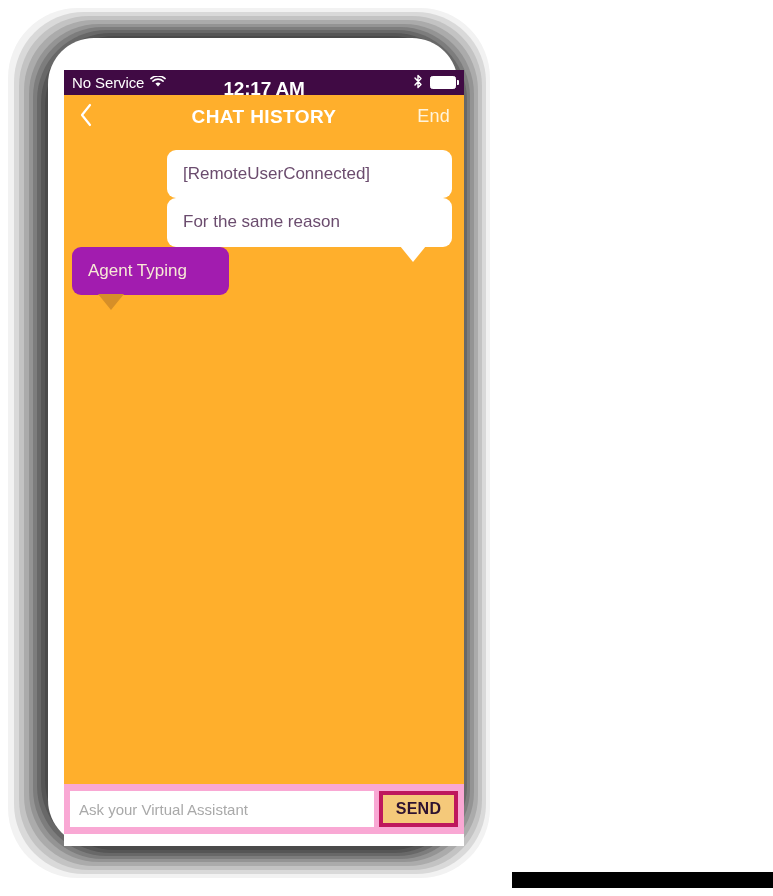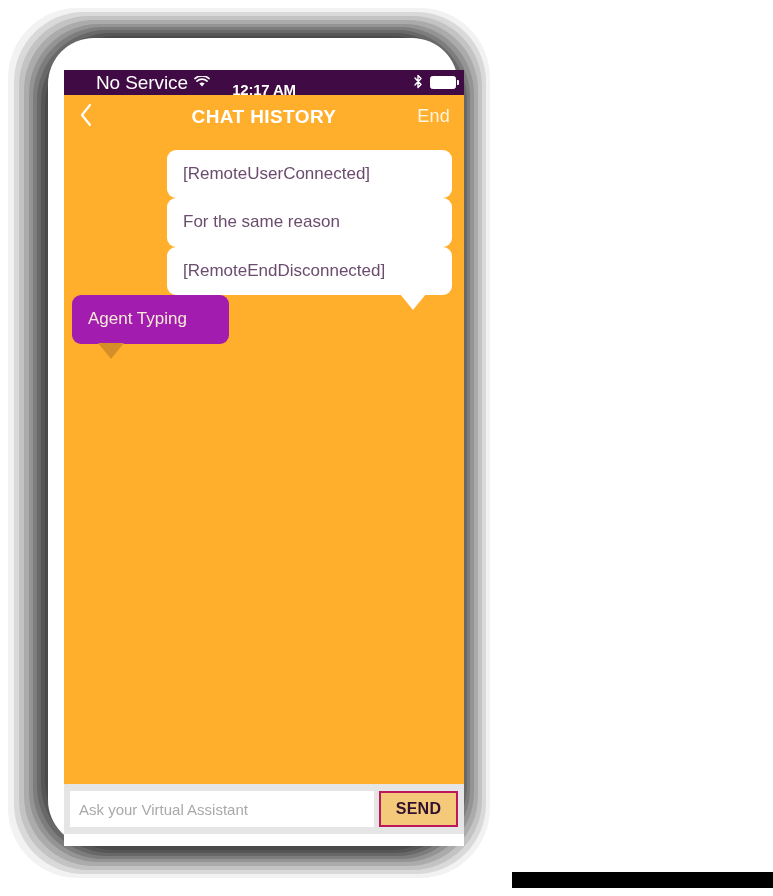--- a/index.html
+++ b/index.html
@@ -82,29 +82,28 @@
     color: #ffffff;
     font-size: 14.5px;
     position: relative;
   }
   .sb-left {
     display: flex;
     align-items: center;
     gap: 6px;
   }
   .sb-carrier {
-    font-size: 19px;
+    font-size: 15px;
     letter-spacing: -0.1px;
-    margin-left: 24px;
   }
   .sb-center {
     position: absolute;
     left: 0; right: 0;
     text-align: center;
-    font-size: 15px;
+    font-size: 19px;
     font-weight: bold;
     letter-spacing: -0.2px;
     pointer-events: none;
     margin-top: 13px;
   }
   .sb-right {
     margin-left: auto;
     display: flex;
     align-items: center;
     gap: 7px;
@@ -241,21 +240,21 @@
     border-top: 16px solid #d68f28;
   }
 
   
   #composer {
     position: absolute;
     left: 64px;
     top: 784px;
     width: 400px;
     height: 50px;
-    background: #e5e5e5;
+    background: #f9a8d4;
     display: flex;
     align-items: center;
     padding: 0 6px;
     box-sizing: border-box;
     gap: 5px;
   }
   #chat-input {
     flex: 1;
     height: 36px;
     background: #ffffff;
@@ -267,21 +266,21 @@
     font-family: "Liberation Sans", sans-serif;
     box-sizing: border-box;
   }
   #chat-input::placeholder {
     color: #a9a9a9;
   }
   #send-button {
     width: 79px;
     height: 36px;
     background: #f5c97a;
-    border: 2px solid #be185d;
+    border: 4px solid #be185d;
     color: #2e1230;
     font-size: 16px;
     font-weight: bold;
     letter-spacing: 0.3px;
     cursor: pointer;
     font-family: "Liberation Sans", sans-serif;
     box-sizing: border-box;
   }
 
   
@@ -357,25 +356,20 @@
     </div>
 
 
     <div class="msg-row right">
       <div class="bubble incoming">
         <span>For the same reason</span>
       </div>
     </div>
 
 
-    <div class="msg-row right">
-      <div class="bubble incoming">
-        <span>[RemoteEndDisconnected]</span>
-      </div>
-    </div>
 
     <div class="msg-row left">
       <div class="bubble typing">
         <span>Agent Typing</span>
       </div>
     </div>
 
   </div>
 </div>
 

